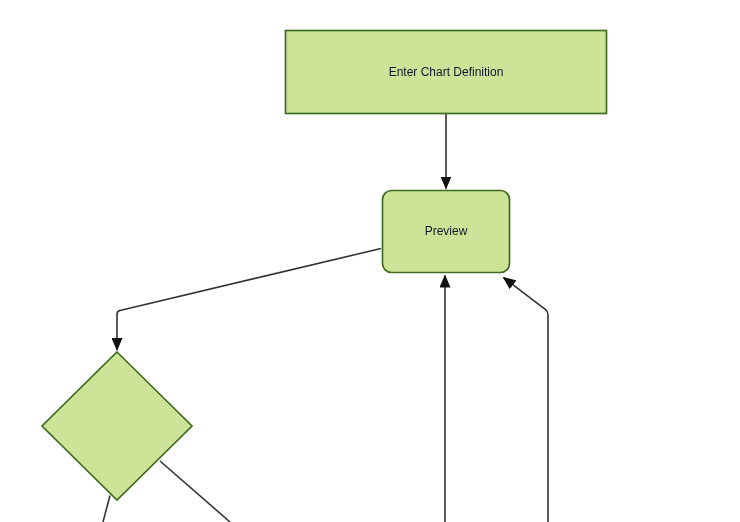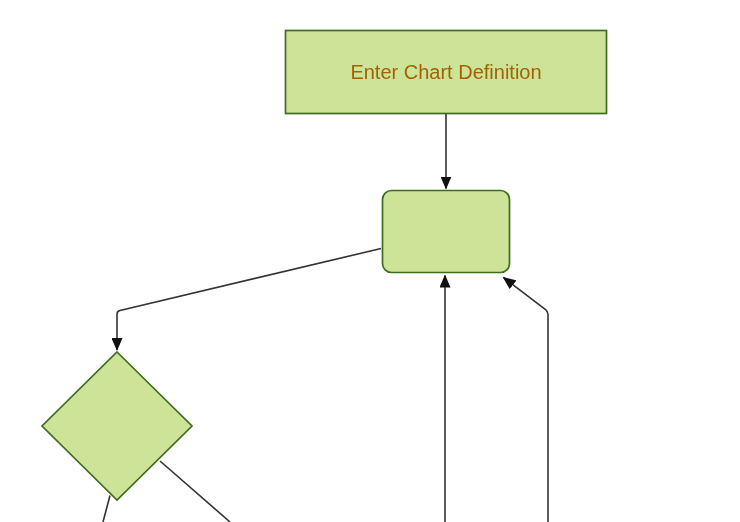--- a/index.html
+++ b/index.html
@@ -28,22 +28,22 @@
   .node-shape {
     stroke: #3f6c21;
     stroke-width: 1.7;
   }
   .node-label {
     position: absolute;
     display: flex;
     align-items: center;
     justify-content: center;
     text-align: center;
-    color: #a16207;
-    font-size: 20px;
+    color: #0f172a;
+    font-size: 12px;
     line-height: 1.2;
     pointer-events: none;
     white-space: nowrap;
   }
   .label-enter   { left: 285px; top: 30px;  width: 322px; height: 84px; }
   .label-preview { left: 382px; top: 190px; width: 128px; height: 83px; }
   .label-decide  { left: 42px;  top: 352px; width: 150px; height: 148px; }
 </style>
 </head>
 <body>
@@ -71,15 +71,16 @@
 
     <rect class="node-shape" x="285.5" y="30.5" width="321" height="83" fill="#cde498"></rect>
 
     <rect class="node-shape" x="382.5" y="190.5" width="127" height="82" rx="9" ry="9" fill="#cde498"></rect>
 
     <polygon class="node-shape" points="117,352 192,426 117,500 42,426" fill="#cde498"></polygon>
   </svg>
 
   <div class="node-label label-enter">Enter Chart Definition</div>
 
+  <div class="node-label label-preview">Preview</div>
 
 
 </div>
 
 </body></html>

